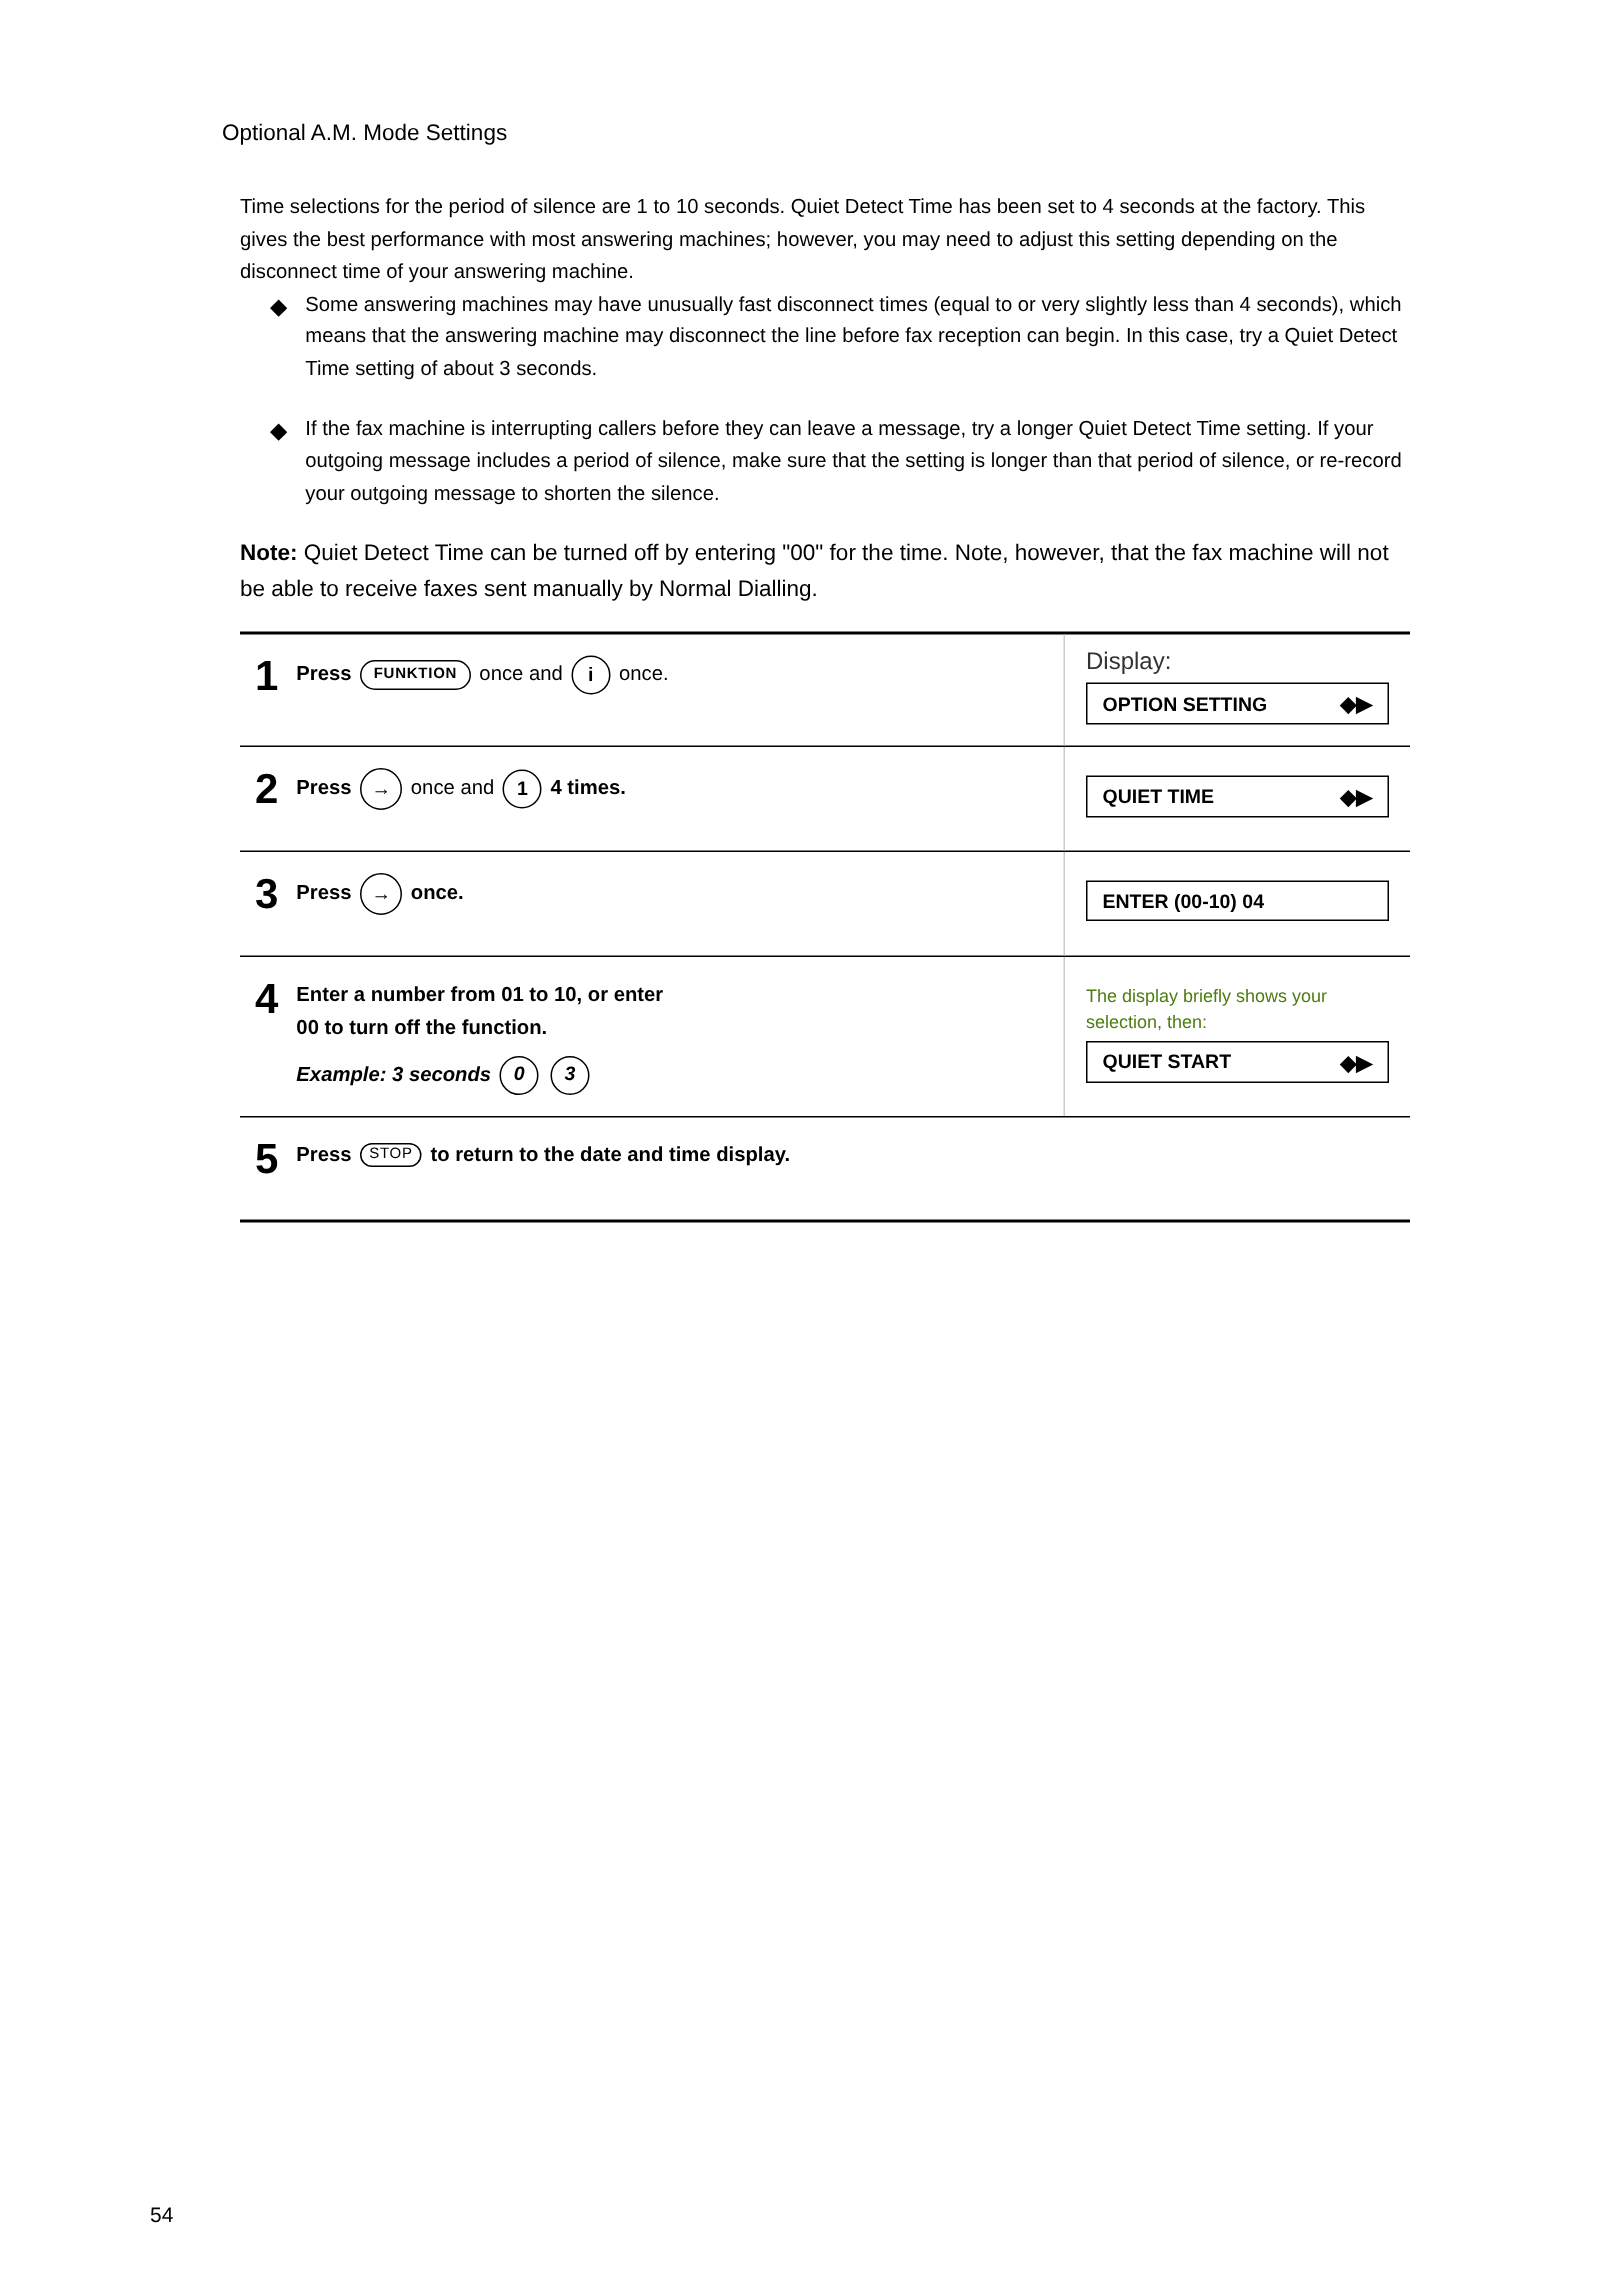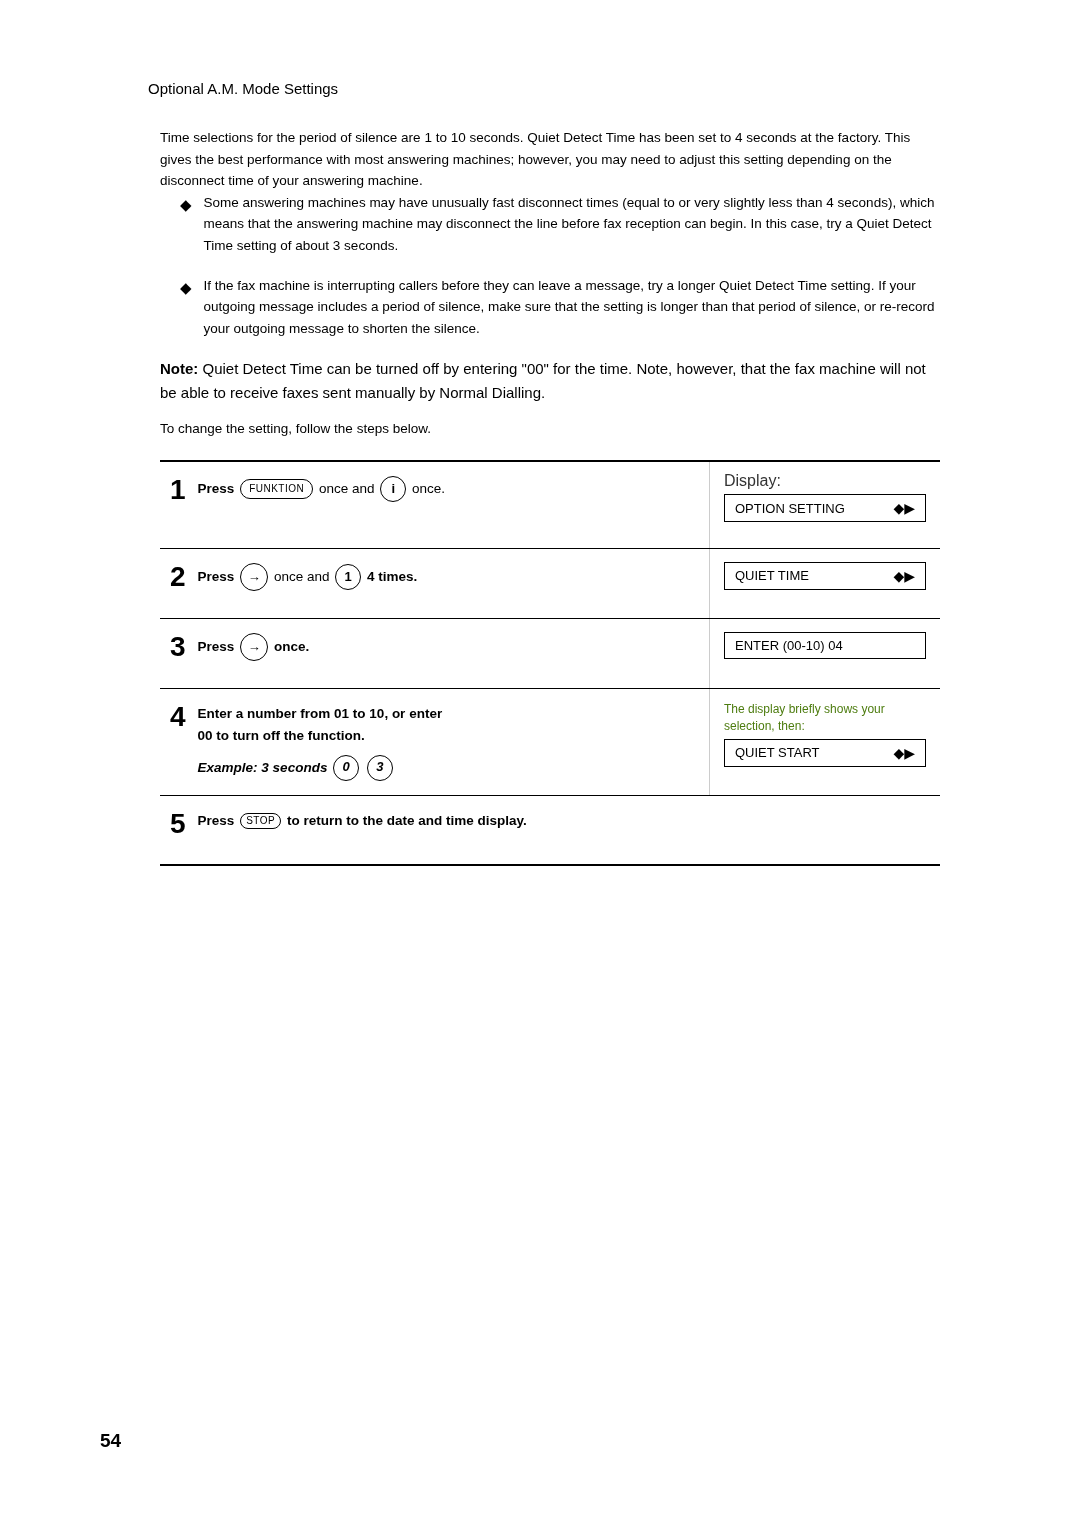--- a/index.html
+++ b/index.html
@@ -122,40 +122,40 @@
     .display-label {
       font-size: 16px;
       color: #333;
       margin-bottom: 4px;
     }
 
     .display-box {
       border: 1.5px solid #000;
       padding: 5px 10px;
       font-size: 13px;
-      font-weight: normal;
+      font-weight: bold;
       display: flex;
       align-items: center;
       justify-content: space-between;
       background: #fff;
-      margin-bottom: 16px;
+      margin-bottom: 4px;
     }
 
     .display-arrow {
       font-size: 14px;
     }
 
     
     .funktion-btn {
       display: inline-block;
       border: 1.5px solid #000;
       border-radius: 10px;
       padding: 1px 8px;
       font-size: 10px;
-      font-weight: normal;
+      font-weight: bold;
       vertical-align: middle;
       letter-spacing: 0.5px;
       text-transform: uppercase;
       margin: 2px 2px;
     }
 
     
     .arrow-btn {
       display: inline-flex;
       align-items: center;
@@ -233,24 +233,24 @@
 
     .display-brief-text {
       font-size: 12px;
       color: #4d7c0f;
       line-height: 1.4;
       margin-bottom: 4px;
     }
 
     .page-number {
       position: absolute;
-      bottom: 76px;
+      bottom: 44px;
       left: 100px;
-      font-size: 19px;
-      font-weight: bold;
+      font-size: 14px;
+      font-weight: normal;
     }
   </style>
 </head>
 <body>
 
 <div class="page">
   <div class="page-title">Optional A.M. Mode Settings</div>
 
   <div class="intro-text">Time selections for the period of silence are 1 to 10 seconds. Quiet Detect Time has been set to 4 seconds at the factory. This gives the best performance with most answering machines; however, you may need to adjust this setting depending on the disconnect time of your answering machine.</div>
 
@@ -263,21 +263,20 @@
       <span class="bullet-diamond">◆</span>
       <span>If the fax machine is interrupting callers before they can leave a message, try a longer Quiet Detect Time setting. If your outgoing message includes a period of silence, make sure that the setting is longer than that period of silence, or re-record your outgoing message to shorten the silence.</span>
     </div>
   </div>
 
   <div class="note-text">
     <strong>Note:</strong>
     <span>Quiet Detect Time can be turned off by entering "00" for the time. Note, however, that the fax machine will not be able to receive faxes sent manually by Normal Dialling.</span>
   </div>
 
-  <div class="follow-text">To change the setting, follow the steps below.</div>
 
   <div class="steps-table">
 
     <div class="step-row">
       <div class="step-left">
         <span class="step-number">1</span>
         <div class="step-content">
           <strong>Press</strong>
           <span class="funktion-btn">FUNKTION</span>
           <span> once and </span>

